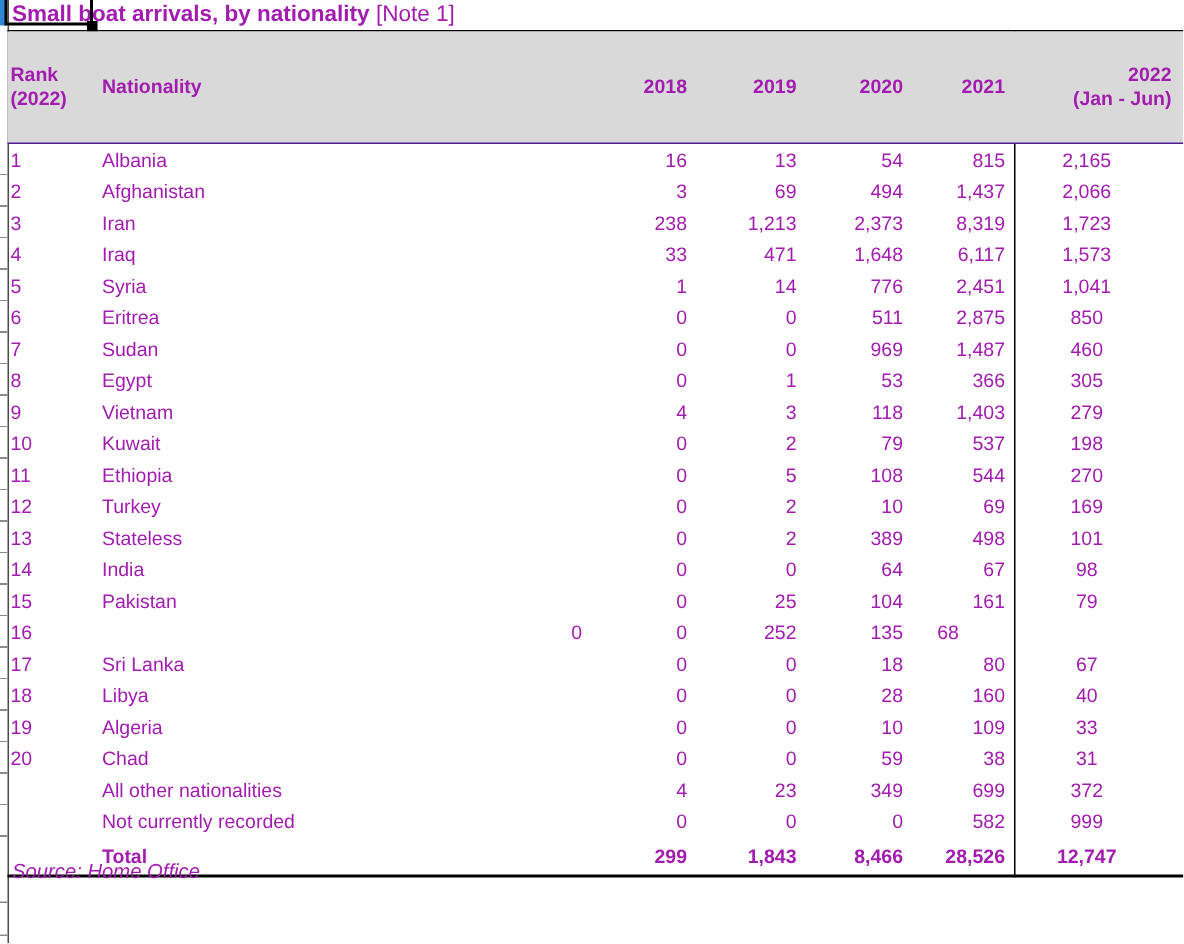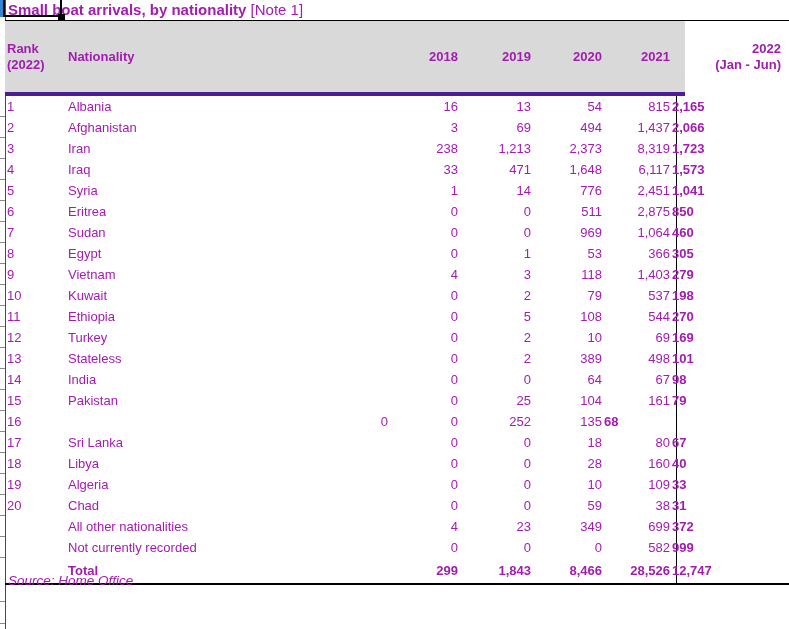--- a/index.html
+++ b/index.html
@@ -18,37 +18,37 @@
   
   .left-line{position:absolute;left:5px;top:0;width:1px;height:629px;background:#4a4a4a;}
   .top-border{position:absolute;left:5px;top:20px;width:784px;height:1px;background:#000;}
   .divider{position:absolute;left:676px;top:21px;width:1px;height:564px;background:#000;}
   .bottom-line{position:absolute;left:5px;top:583px;width:784px;height:2px;background:#000;}
   .stub-strip{position:absolute;left:0;top:96px;width:5px;height:463px;
     background:repeating-linear-gradient(to bottom,transparent 0 20px,#8a8a8a 20px 21px);}
   .stub{position:absolute;left:0;width:5px;height:1px;background:#8a8a8a;}
   .stub-a{top:601px;} .stub-b{top:623px;}
   
-  .header{position:absolute;left:5px;top:21px;width:680px;height:75px;background:#d9d9d9;
-    border-bottom:4px solid #4c1d95;box-sizing:border-box;display:grid;
+  .header{position:absolute;left:5px;top:21px;width:784px;height:75px;background:#d9d9d9;
+    border-bottom:1px solid #4c1d95;box-sizing:border-box;display:grid;
     grid-template-columns:57px 328px 70px 73px 71px 68px 117px;align-items:center;font-weight:bold;}
   .hcell{white-space:pre-line;line-height:16px;}
   .h-rank{padding-left:2px;}
   .h-nat{padding-left:6px;}
   .h-num{text-align:right;padding-right:2px;}
   .h-2022{text-align:right;padding-right:8px;}
   
   .rows{position:absolute;left:5px;top:96px;width:784px;}
   .trow{display:grid;grid-template-columns:57px 328px 70px 73px 71px 68px 117px;height:21px;line-height:21px;}
   .trow.total{height:25px;line-height:25px;font-weight:bold;}
   .tcell{overflow:visible;white-space:nowrap;}
   .tcell.c0{padding-left:2px;}
   .tcell.c1{padding-left:6px;}
   .tcell.c2,.tcell.c3,.tcell.c4,.tcell.c5{text-align:right;padding-right:2px;}
-  .tcell.c6{text-align:left;padding-right:12px;font-weight:bold;}
+  .tcell.c6{text-align:center;padding-right:12px;}
   
   .source{position:absolute;left:8px;top:572px;font-style:italic;font-size:13.5px;line-height:18px;}
 </style>
 </head>
 <body>
 
 <div class="sheet">
 
   <div class="left-line"></div>
   <div class="stub-strip"></div>
@@ -131,21 +131,21 @@
         <div class="tcell c4">511</div>
         <div class="tcell c5">2,875</div>
         <div class="tcell c6">850</div>
       </div>
       <div class="trow">
         <div class="tcell c0">7</div>
         <div class="tcell c1">Sudan</div>
         <div class="tcell c2">0</div>
         <div class="tcell c3">0</div>
         <div class="tcell c4">969</div>
-        <div class="tcell c5">1,064</div>
+        <div class="tcell c5">1,487</div>
         <div class="tcell c6">460</div>
       </div>
       <div class="trow">
         <div class="tcell c0">8</div>
         <div class="tcell c1">Egypt</div>
         <div class="tcell c2">0</div>
         <div class="tcell c3">1</div>
         <div class="tcell c4">53</div>
         <div class="tcell c5">366</div>
         <div class="tcell c6">305</div>

